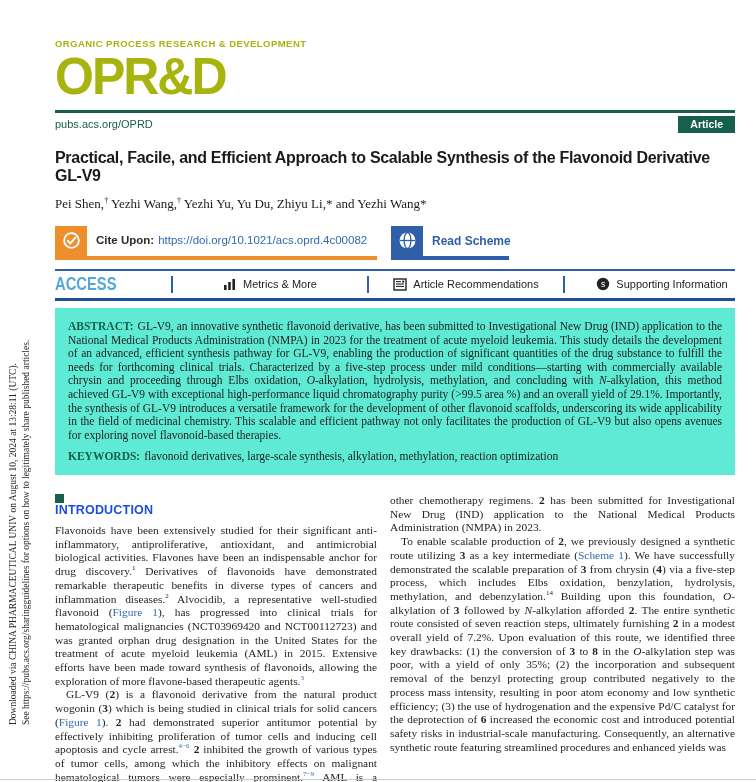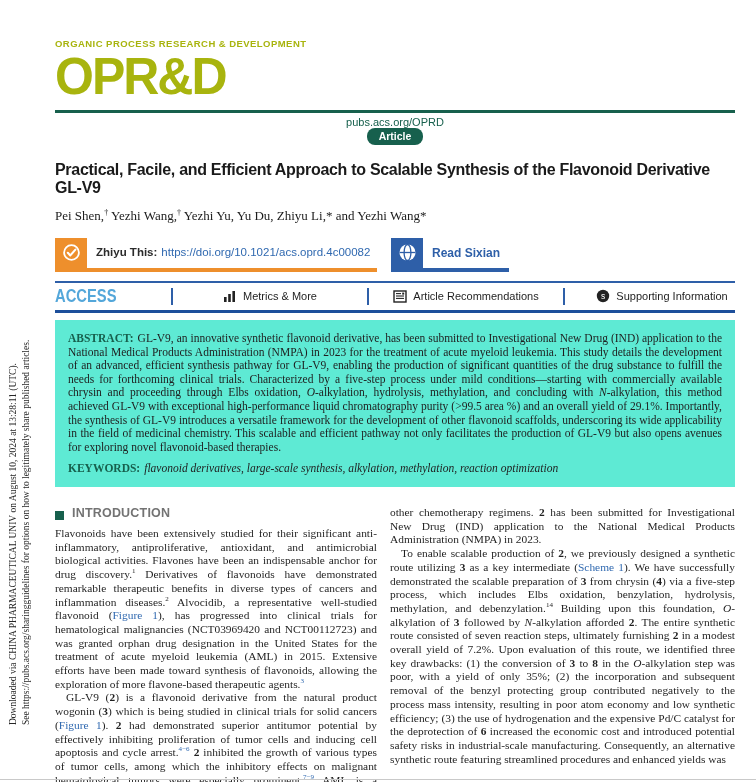--- a/index.html
+++ b/index.html
@@ -14,24 +14,24 @@
     font-family:"Liberation Serif",serif;white-space:nowrap;}
 
   
   .masthead{padding-top:22px;}
   .journal-name{font-family:"Liberation Sans",sans-serif;font-weight:bold;
     font-size:9.5px;letter-spacing:.45px;color:#a8b40e;}
   .logo{font-family:"Liberation Sans",sans-serif;font-weight:bold;font-size:50px;
     letter-spacing:-2px;color:#a8b40e;line-height:1.02;margin-top:1px;
     transform:scaleY(1.04);transform-origin:left top;}
   .green-rule{height:2.5px;background:#17604d;margin-top:9px;}
-  .site-row{display:flex;justify-content:space-between;align-items:center;margin-top:3px;flex-direction:column;}
+  .site-row{display:flex;justify-content:space-between;align-items:center;margin-top:3px;}
   .site-link{font-family:"Liberation Sans",sans-serif;font-size:11px;color:#17604d;}
   .badge{background:#17604d;color:#fff;font-family:"Liberation Sans",sans-serif;
-    font-size:10.5px;font-weight:bold;padding:2.5px 12px;border-radius:8px;}
+    font-size:10.5px;font-weight:bold;padding:2.5px 12px;}
 
   
   .title{margin-top:16px;font-family:"Liberation Sans",sans-serif;font-weight:bold;
     font-size:16px;letter-spacing:-.3px;line-height:1.18;color:#1a1a1a;}
   .authors{margin-top:10px;font-size:13px;color:#1b1b1b;}
   .authors sup{font-size:.62em;}
 
   
   .cite-row{margin-top:13px;display:flex;gap:14px;align-items:flex-start;}
   .cite-box{display:flex;width:322px;border-bottom:4px solid #ee8f2c;}
@@ -54,28 +54,28 @@
     transform:scaleX(.82);transform-origin:left center;}
   .vsep{width:2px;height:17px;background:#2e5fa8;flex:none;}
   .access-item{flex:1;display:flex;align-items:center;justify-content:center;gap:6px;cursor:pointer;}
   .thick-blue-rule{height:3.5px;background:#1d4f9b;}
 
   
   .abstract-box{background:#5eead4;margin-top:7px;padding:12px 13px 11px 13px;}
   .abs-p{margin:0;font-size:11.5px;line-height:13.6px;text-align:justify;}
   .sec-label{font-weight:bold;color:#17604d;margin-right:4px;}
   .kw-p{margin:8px 0 0 0;font-size:11.5px;line-height:13.6px;}
-  .kw-text{font-style:italic;}
+  .kw-text{}
 
   
   .cols{display:flex;gap:13px;margin-top:19px;}
   .col-l{width:322px;flex:none;}
   .col-r{flex:1;}
   .sec-head{font-family:"Liberation Sans",sans-serif;font-weight:bold;font-size:12.5px;
-    color:#737373;letter-spacing:.2px;margin:0 0 7px 0;display:flex;align-items:flex-end;}
+    color:#1d4ed8;letter-spacing:.2px;margin:0 0 7px 0;display:flex;align-items:flex-start;flex-direction:column;}
   .sq{display:inline-block;width:9px;height:9px;background:#17604d;margin-right:8px;}
   .body-p{margin:0;font-size:11.4px;line-height:13.7px;text-align:justify;color:#1f1f1f;}
   .body-p + .body-p{text-indent:11px;}
   .lnk{color:#3069b0;}
   .b{font-weight:bold;}
   .i{font-style:italic;}
   .body-p sup,.abs-p sup{font-size:.62em;line-height:0;}
 
   .bottom-edge{position:absolute;left:0;bottom:2px;width:756px;height:1px;background:#c9c9c9;}
 </style>
@@ -104,33 +104,33 @@
 
   <div class="cite-row">
     <div class="cite-box">
       <div class="ic-square ic-orange">
         <svg width="19" height="19" viewBox="0 0 19 19">
           <circle cx="9.5" cy="9.5" r="7.4" fill="none" stroke="#ffffff" stroke-width="1.8"></circle>
           <path d="M5.8 9.8 l2.5 2.6 L13.4 6.6" fill="none" stroke="#ffffff" stroke-width="2.1" stroke-linecap="round" stroke-linejoin="round"></path>
         </svg>
       </div>
       <div class="cite-text">
-        <span class="cite-label">Zhiyu This:</span><span class="doi">https://doi.org/10.1021/acs.oprd.4c00082</span>
+        <span class="cite-label">Cite Upon:</span><span class="doi">https://doi.org/10.1021/acs.oprd.4c00082</span>
       </div>
     </div>
     <div class="read-box">
       <div class="ic-square ic-blue">
         <svg width="19" height="19" viewBox="0 0 19 19">
           <circle cx="9.5" cy="9.5" r="8" fill="#ffffff"></circle>
           <ellipse cx="9.5" cy="9.5" rx="3.4" ry="8" fill="none" stroke="#2e5fa8" stroke-width="1.3"></ellipse>
           <line x1="1.5" y1="9.5" x2="17.5" y2="9.5" stroke="#2e5fa8" stroke-width="1.3"></line>
           <path d="M3 5.2 a9 9 0 0 0 13 0" fill="none" stroke="#2e5fa8" stroke-width="0"></path>
         </svg>
       </div>
-      <div class="read-text">Read Sixian</div>
+      <div class="read-text">Read Scheme</div>
     </div>
   </div>
 
   <div class="thin-blue-rule"></div>
 
   <div class="access-row">
     <span class="access-label">ACCESS</span>
     <span class="vsep"></span>
     <span class="access-item">
       <svg width="14" height="13" viewBox="0 0 14 13">

